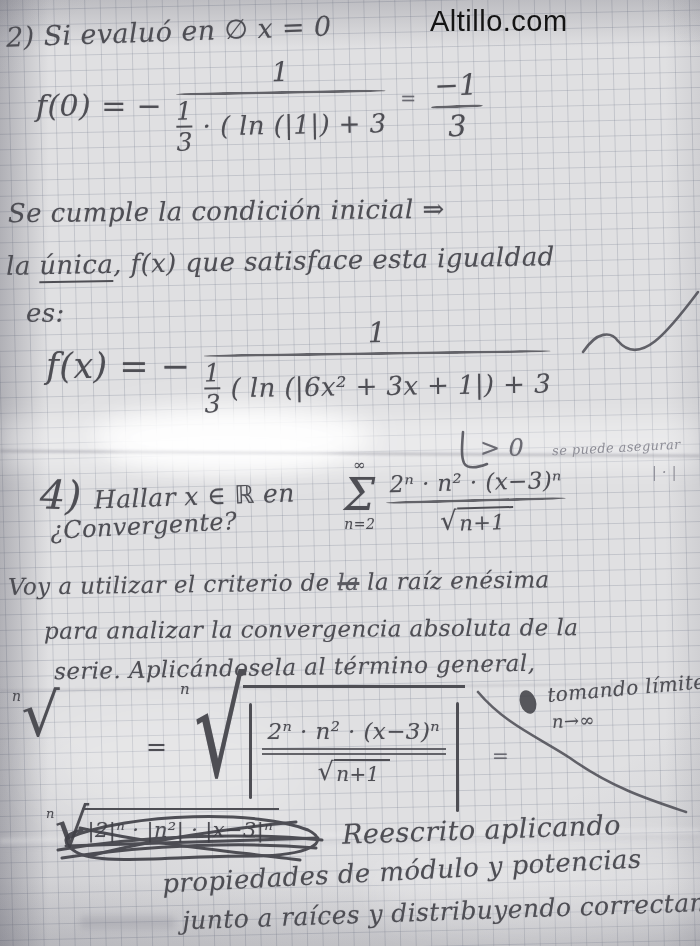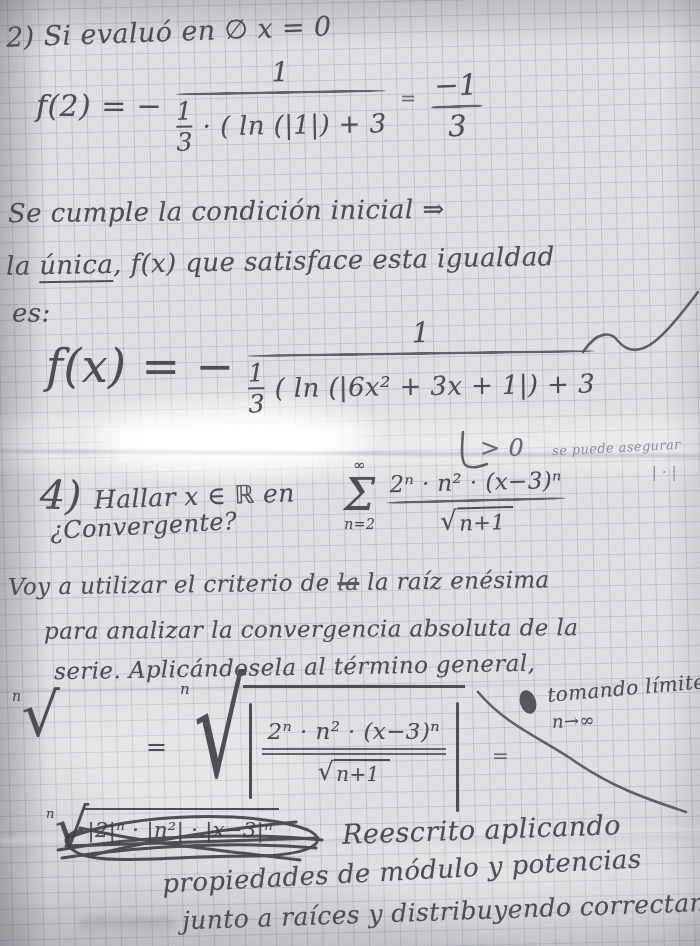--- a/index.html
+++ b/index.html
@@ -77,21 +77,21 @@
   <div class="shade" id="glare3"></div>
   <div class="shade" id="glare4"></div>
   <div class="shade" id="crease1"></div>
   <div class="shade" id="crease2"></div>
   <div class="shade" id="crease3"></div>
   <div class="shade" id="smudge"></div>
 
   <div class="hw" style="left:6px; top:16px; font-size:27px; transform:rotate(-2deg);">2) Si evaluó en ∅ x = 0</div>
 
   <div class="hw row" style="left:36px; top:58px; gap:14px;">
-    <span style="font-size:30px;">f(2) = −</span>
+    <span style="font-size:30px;">f(0) = −</span>
     <span class="frac" style="transform:rotate(-1deg);">
       <span class="fnum" style="font-size:27px;">1</span>
       <span class="fbar"></span>
       <span class="fden" style="font-size:26px;">
         <span class="sfrac" style="font-size:25px;">
           <span>1</span>
           <span class="sbar"></span>
           <span>3</span>
         </span>
         <span>· ( ln (|1|) + 3</span>
@@ -104,24 +104,24 @@
       <span class="fnum" style="font-size:29px;">3</span>
     </span>
   </div>
 
   <div class="hw" style="left:8px; top:196px; font-size:26px; transform:rotate(-.6deg);">Se cumple la condición inicial ⇒</div>
 
   <div class="hw" style="left:6px; top:246px; font-size:26px; transform:rotate(-1deg);">
     <span>la </span><span class="u">única</span><span>, f(x) que satisface esta igualdad</span>
   </div>
 
-  <div class="hw" style="left:12px; top:298px; font-size:26px;">es:</div>
+  <div class="hw" style="left:26px; top:298px; font-size:26px;">es:</div>
 
   <div class="hw row" style="left:46px; top:318px; gap:14px;">
-    <span style="font-size:46px;font-style:italic;">f(x) = −</span>
+    <span style="font-size:35px;font-style:italic;">f(x) = −</span>
     <span class="frac" style="transform:rotate(-.8deg);">
       <span class="fnum" style="font-size:28px;">1</span>
       <span class="fbar"></span>
       <span class="fden" style="font-size:26px;">
         <span class="sfrac" style="font-size:25px;">
           <span>1</span>
           <span class="sbar"></span>
           <span>3</span>
         </span>
         <span>( ln (|6x² + 3x + 1|) + 3</span>
@@ -211,13 +211,14 @@
       <path d="M 58 850 C 140 836 240 832 322 840"></path>
       <path d="M 62 858 C 150 844 250 842 316 848"></path>
       <path d="M 80 828 C 160 846 240 852 300 860"></path>
       <path d="M 90 856 C 150 840 230 828 296 822"></path>
       <path d="M 66 846 L 318 838"></path>
     </g>
   </svg>
 
   <div class="shade" id="glareTop"></div>
 
+  <div class="watermark">Altillo.com</div>
 </div>
 
 </body></html>

